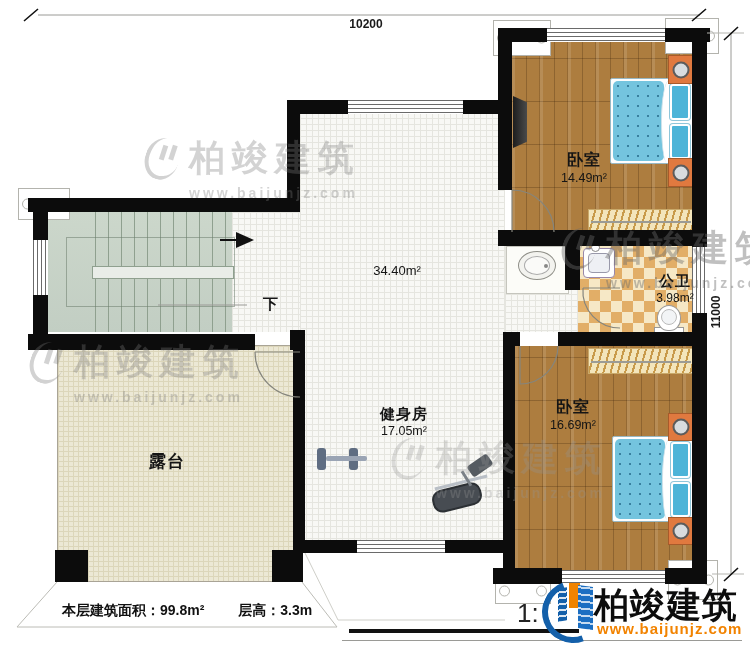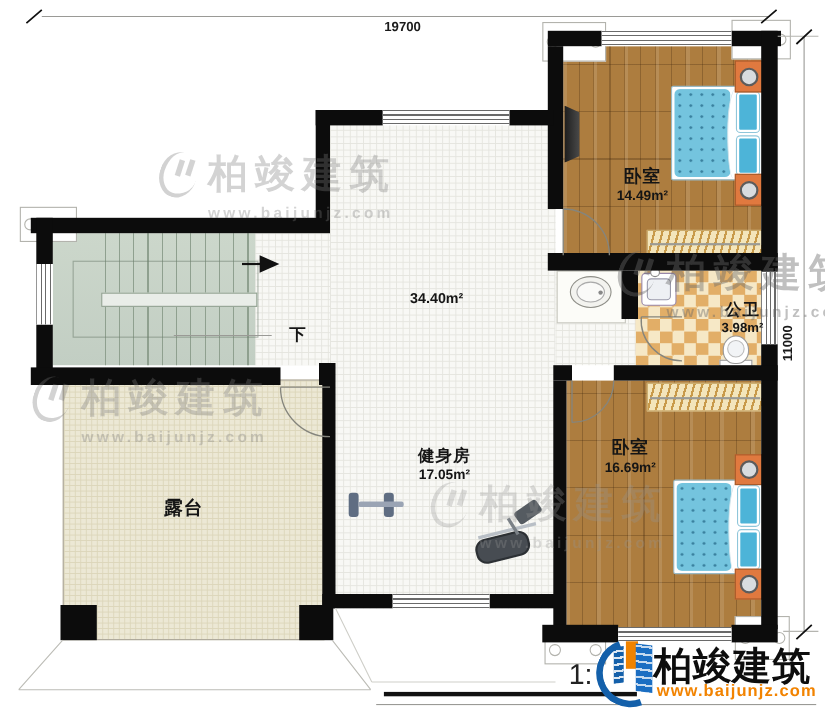--- a/index.html
+++ b/index.html
@@ -57,21 +57,21 @@
   .dbpart{background:#5f6d82;border-radius:3px;z-index:2;}
   .dbbar{background:#9aa4b4;border-radius:2px;z-index:2;}
   .treadmill{z-index:2;}
   .treadmill>span{position:absolute;display:block;}
   .tm-belt{left:0;top:28px;width:46px;height:19px;background:#474c52;border:2px solid #2c3034;border-radius:10px;transform:rotate(-14deg);}
   .tm-deck{left:2px;top:23px;width:54px;height:3px;background:#b9bfc6;transform:rotate(-14deg);}
   .tm-console{left:36px;top:1px;width:24px;height:13px;background:#555b61;border-radius:3px;transform:rotate(-35deg);}
   .tm-arm{left:33px;top:12px;width:3px;height:17px;background:#7b8187;transform:rotate(-32deg);}
   .rlabel{transform:translateX(-50%);text-align:center;z-index:5;color:#151515;white-space:nowrap;}
   .rname{font-size:16px;font-weight:700;letter-spacing:1px;}
-  .rarea{font-size:12.5px;font-weight:700;}
+  .rarea{font-size:12.5px;font-weight:400;}
   .wm{z-index:6;color:rgba(120,120,120,.33);white-space:nowrap;}
   .wm-row{display:flex;align-items:center;gap:10px;}
   .wm-glyph{display:inline-block;width:30px;height:38px;border-bottom:4px solid;border-left:4px solid;border-radius:50%;transform:rotate(18deg);position:relative;}
   .wm-glyph::before{content:"";position:absolute;left:10px;top:7px;width:5px;height:15px;background:currentColor;box-shadow:9px -3px 0 currentColor;}
   .wm-name{font-size:36px;font-weight:700;letter-spacing:7px;}
   .wm-url{font-size:14px;font-weight:700;letter-spacing:3px;margin-top:2px;margin-left:44px;}
   .dimlabel{font-size:12px;font-weight:700;color:#1a1a1a;z-index:7;}
   .title{font-size:34px;font-weight:700;color:#0d0d0d;letter-spacing:1px;z-index:7;}
   .scale{font-size:26px;font-weight:400;color:#222;z-index:6;}
   .uline1{background:#111;z-index:6;} .uline2{background:#9a9a96;z-index:6;}
@@ -245,26 +245,30 @@
   <div class="rlabel" style="left:397px;top:263px;">
     <div class="rarea" style="font-size:13px;">34.40m²</div>
   </div>
   <div class="rlabel" style="left:167px;top:450px;">
     <div class="rname" style="font-size:17px;">露台</div>
   </div>
   <div class="rlabel" style="left:271px;top:295px;">
     <div class="rname" style="font-size:15px;">下</div>
   </div>
 
-  <div class="dimlabel" style="left:330px;top:17px;width:72px;text-align:center;">19700</div>
+  <div class="dimlabel" style="left:330px;top:17px;width:72px;text-align:center;">10200</div>
   <div class="dimlabel" style="left:676px;top:305px;width:80px;text-align:center;transform:rotate(-90deg);">11000</div>
 
   <div class="scale" style="left:517px;top:598px;">1:</div>
   <div class="uline1" style="left:349px;top:629px;width:230px;height:4px;"></div>
   <div class="uline2" style="left:342px;top:640px;width:400px;height:1px;"></div>
+  <div class="annot" style="left:62px;top:602px;">
+    <span>本层建筑面积：99.8m²</span>
+    <span>层高：3.3m</span>
+  </div>
 
   <div class="logo-icon" style="left:545px;top:577px;width:58px;height:58px;">
     <span class="li-arc"></span>
     <span class="li-b1"></span>
     <span class="li-b2"></span>
     <span class="li-b3"></span>
   </div>
   <div class="brand-name" style="left:594px;top:582px;">柏竣建筑</div>
   <div class="brand-url" style="left:597px;top:620px;">www.baijunjz.com</div>
 

